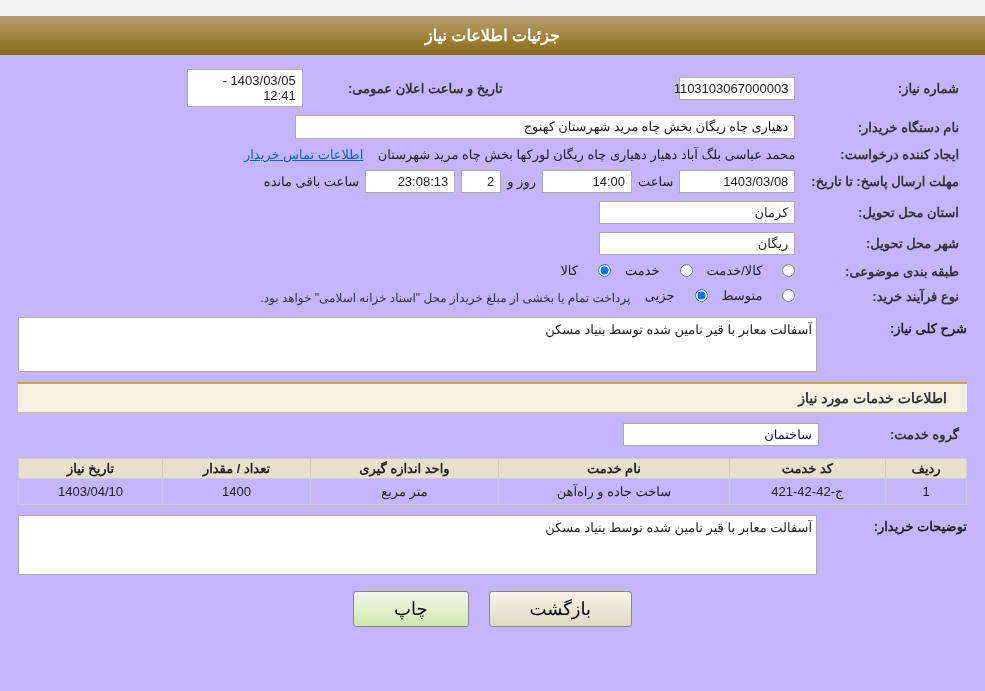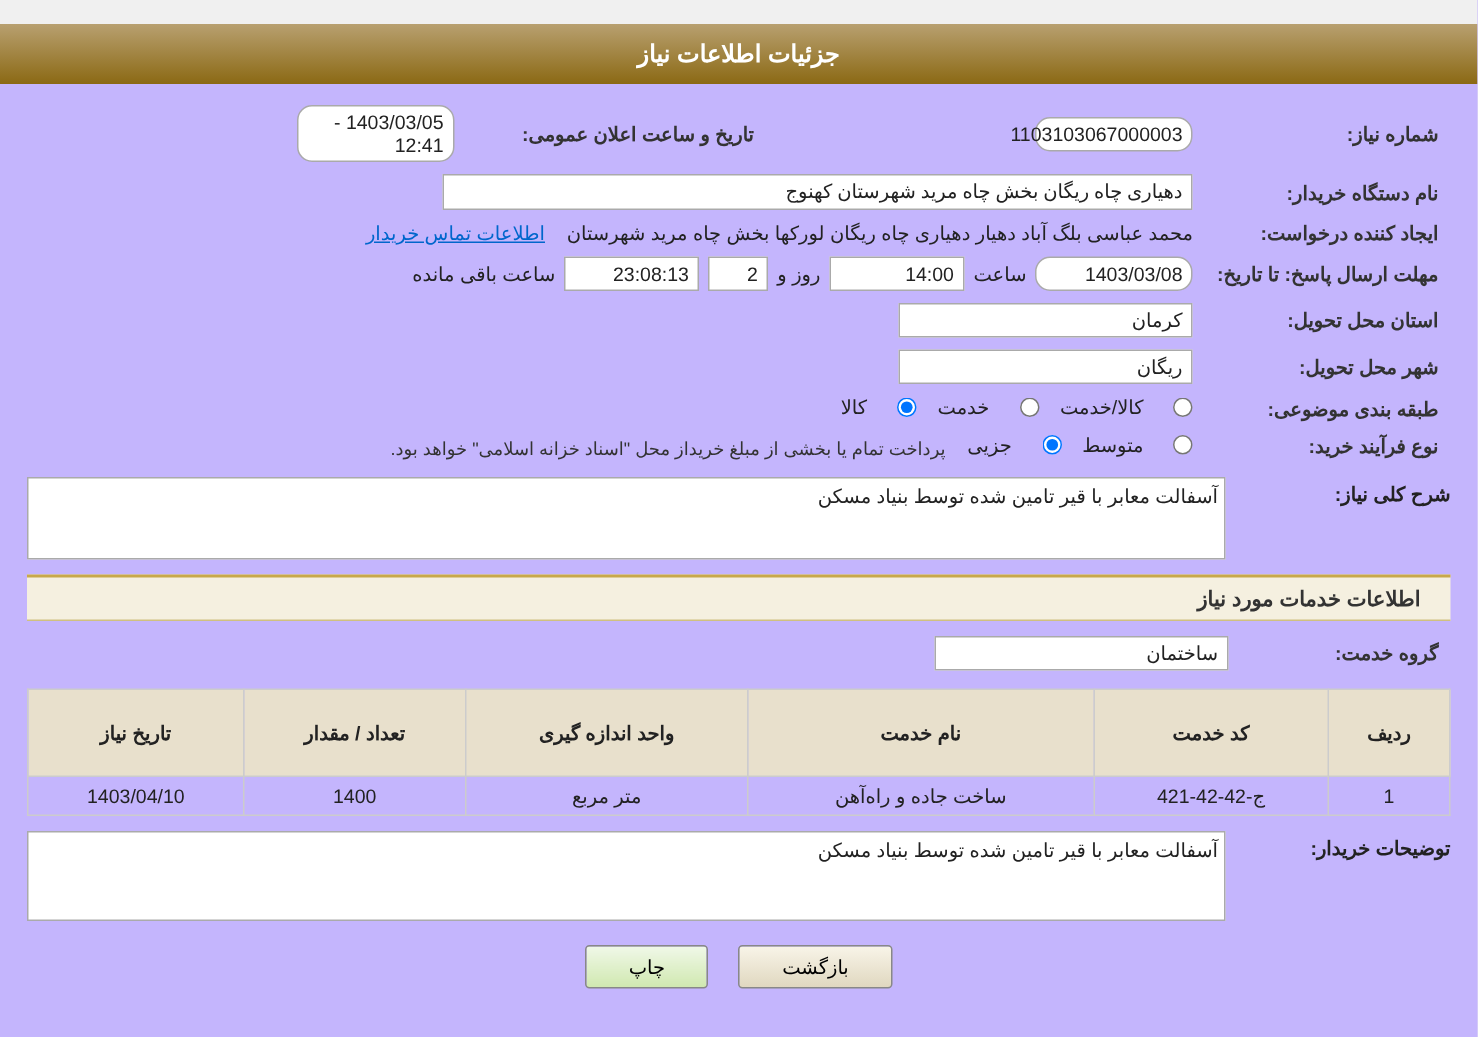--- a/index.html
+++ b/index.html
@@ -52,21 +52,21 @@
       border: 1px solid #aaa;
       background: #fff;
       padding: 3px 6px;
       font-size: 13px;
       font-family: Tahoma, Arial, sans-serif;
       direction: rtl;
       display: inline-block;
     }
     .input-wide { width: 340px; font-family: Liberation Serif, serif; }
     .input-medium { width: 196px; }
-    .input-narrow { width: 105px; border-radius: 10px; }
+    .input-narrow { width: 116px; }
     .input-small { width: 90px; }
     .blue-link { color: #0066cc; text-decoration: underline; cursor: pointer; }
     .section-title {
       background: #f5f0e0;
       border-top: 2px solid #c8a84b;
       border-bottom: 1px solid #d0c080;
       padding: 6px 20px;
       font-size: 14px;
       font-weight: bold;
       color: #333;
@@ -77,39 +77,39 @@
     .radio-item { display: flex; align-items: center; gap: 20px; }
     .services-table {
       width: 100%;
       border-collapse: collapse;
       margin-bottom: 10px;
       font-size: 13px;
     }
     .services-table th {
       background: #e8e0cc;
       border: 1px solid #ccc;
-      padding: 21px 8px;
+      padding: 2px 8px;
       text-align: center;
       font-weight: bold;
     }
     .services-table td {
       border: 1px solid #ccc;
       padding: 5px 8px;
       text-align: center;
     }
     .services-table tr:nth-child(even) td { background: #fafafa; }
     .btn-group {
       display: flex;
       justify-content: center;
       gap: 20px;
       margin: 16px 0 10px 0;
     }
     .btn {
-      padding: 6px 28px;
-      font-size: 13px;
+      padding: 6px 40px;
+      font-size: 18px;
       font-family: Tahoma, Arial, sans-serif;
       cursor: pointer;
       border: 1px solid #888;
       border-radius: 3px;
       background: linear-gradient(to bottom, #f8f4e8, #e0d8c0);
     }
     .btn-print {
       background: linear-gradient(to bottom, #f0f8e8, #d0e8b0);
     }
     .inline-row {

